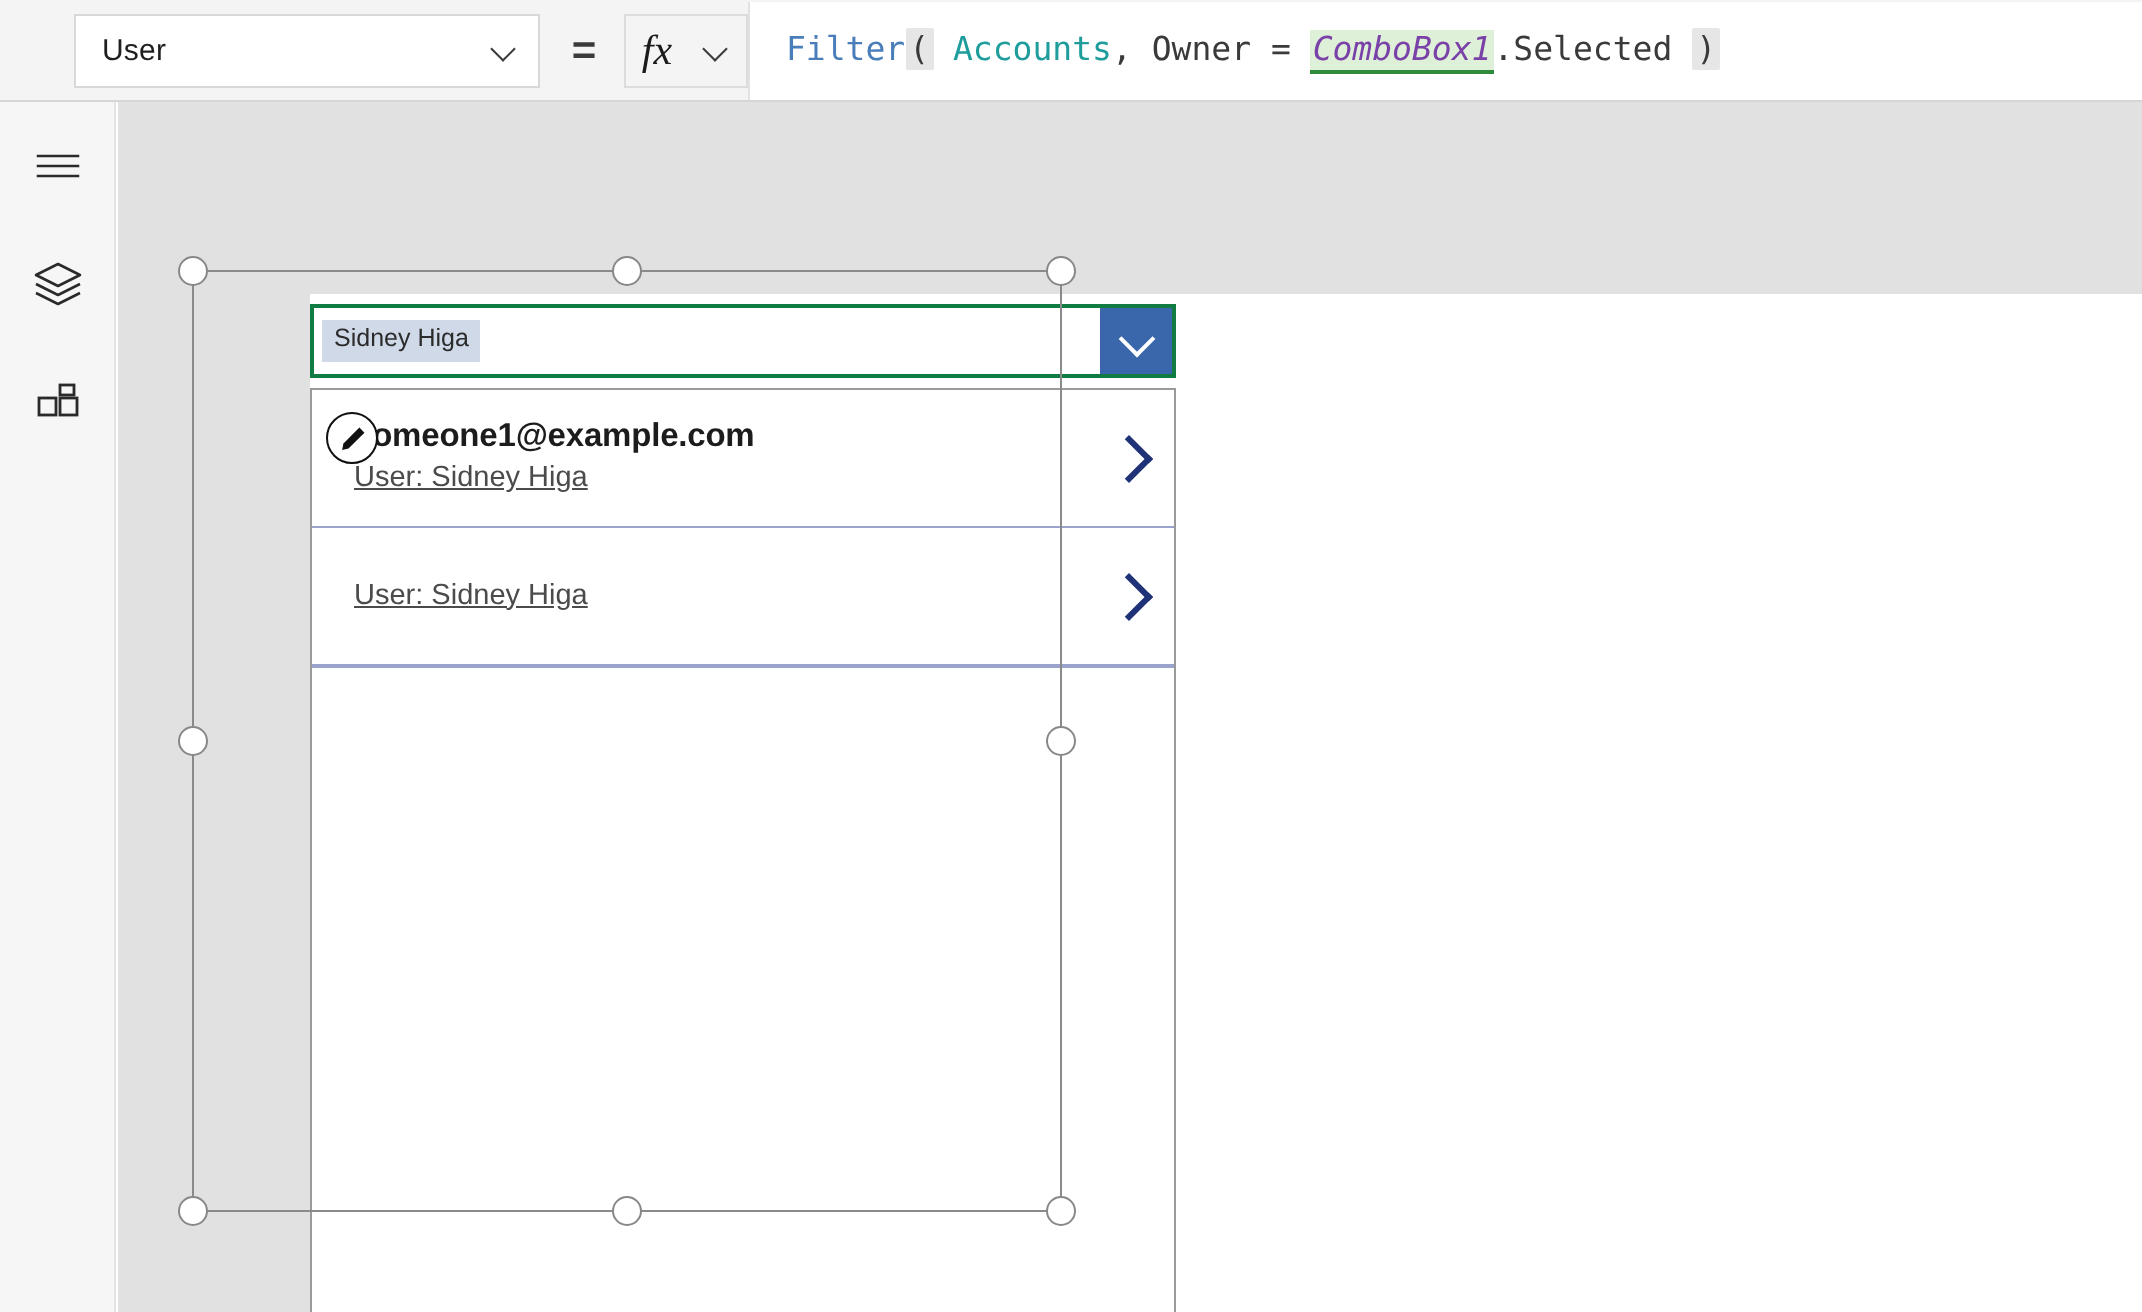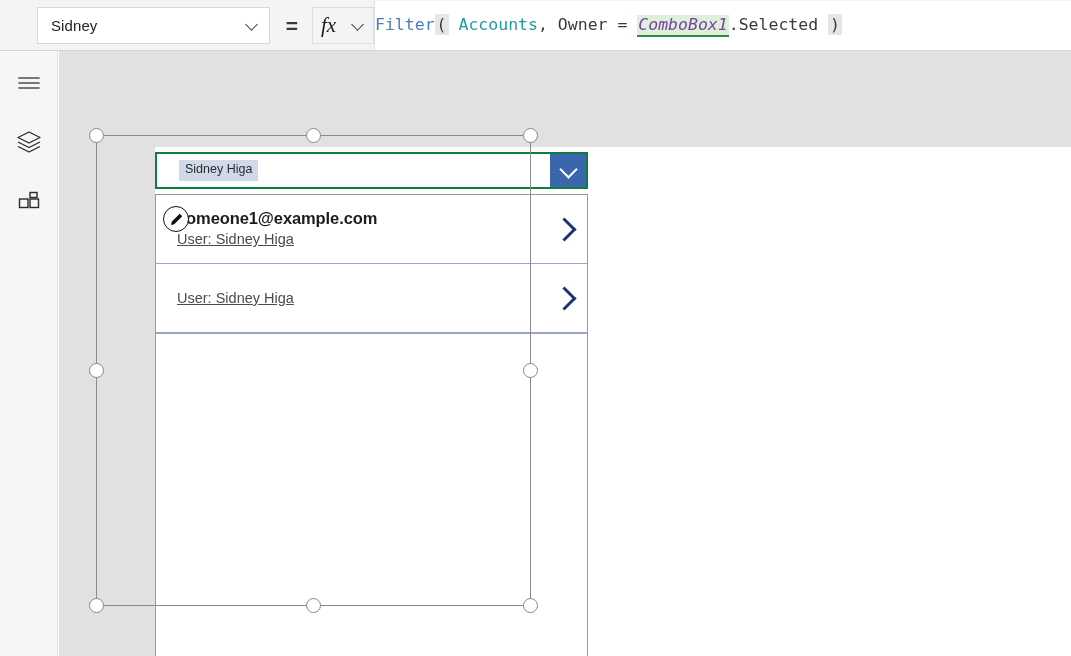--- a/index.html
+++ b/index.html
@@ -91,20 +91,21 @@
     color: #1b1b1b;
     line-height: 1;
   }
   .formula-input {
     flex: 1;
     height: 49px;
     background: #ffffff;
     border-left: 1px solid #e2e2e2;
     display: flex;
     align-items: center;
+    padding-left: 18px;
     box-sizing: border-box;
     overflow: hidden;
   }
   .code {
     font-family: "DejaVu Sans Mono", monospace;
     font-size: 16.5px;
     white-space: pre;
     line-height: 1;
   }
   .tk-fn     { color: #4a7ebb; }
@@ -166,21 +167,21 @@
     left: 96px; top: 101px;
     width: 433px;
     height: 37px;
     background: #ffffff;
     border: 2px solid #107c41;
     box-sizing: border-box;
     display: flex;
     align-items: center;
   }
   .combo-chip {
-    margin-left: 22px;
+    margin-left: 4px;
     background: #cfd9e8;
     color: #2b2b2b;
     font-size: 12.5px;
     padding: 3px 6px 4px 6px;
     line-height: 1.1;
   }
   .combo-arrow {
     position: absolute;
     right: 0; top: 0;
     width: 36px;
@@ -292,21 +293,21 @@
   }
 </style>
 </head>
 <body>
 
 <div id="app">
 
   <div class="formula-strip">
 
     <div class="prop-select">
-      <span class="label">Sidney</span>
+      <span class="label">User</span>
       <span class="chev-sm"></span>
     </div>
 
     <div class="equals">=</div>
 
     <div class="fx-btn">
       <span class="fx-glyph">fx</span>
       <span class="chev-sm"></span>
     </div>
 

